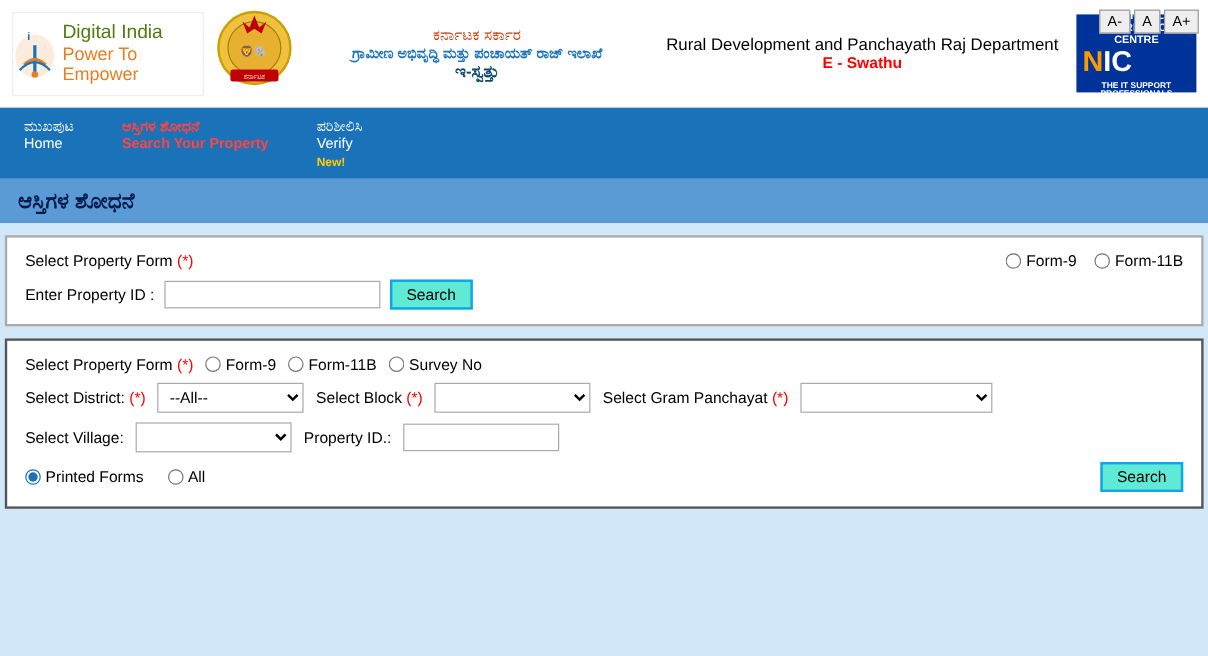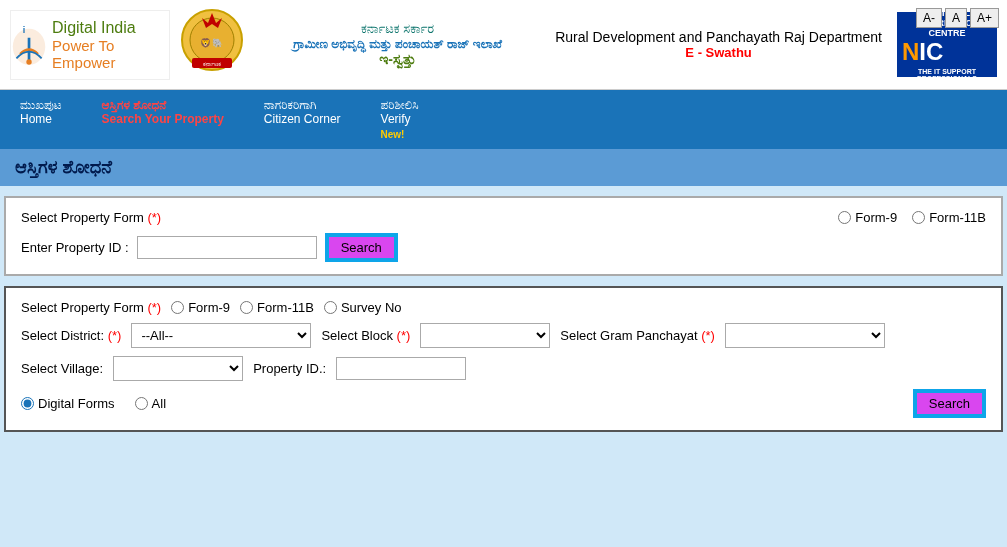--- a/index.html
+++ b/index.html
@@ -10,23 +10,23 @@
     .font-btn { border: 1px solid #999; background: #eee; cursor: pointer; padding: 2px 6px; font-size: 12px; }
 
     
     .header { background: white; display: flex; align-items: center; padding: 8px 10px; border-bottom: 1px solid #ccc; position: relative; }
     .digital-india-logo { width: 160px; height: 70px; border: 1px solid #eee; display: flex; align-items: center; justify-content: center; gap: 5px; }
     .di-text { text-align: left; }
     .di-text .di-brand { color: #4d7c0f; font-weight: normal; font-size: 16px; }
     .di-text .di-tagline { color: #e67e22; font-size: 15px; }
 
     .header-center { flex: 1; text-align: center; padding: 0 10px; }
-    .kannada-title { font-size: 13px; color: #0f766e; }
+    .kannada-title { font-size: 13px; color: #c2410c; }
     .dept-name { font-size: 12px; color: #1a73b8; font-weight: bold; }
-    .e-swathu { color: #4d7c0f; font-weight: bold; font-size: 14px; }
+    .e-swathu { color: #0c4a6e; font-weight: bold; font-size: 14px; }
 
     .header-right-text { text-align: center; padding: 0 15px; }
     .gov-title { font-weight: bold; font-size: 12px; }
     .rdpr { font-size: 14px; }
     .e-swathu2 { color: red; font-weight: bold; }
 
     .nic-logo { width: 100px; height: 65px; background: #003399; display: flex; align-items: center; justify-content: center; color: white; font-weight: bold; font-size: 11px; text-align: center; padding: 5px; }
     .nic-top { font-size: 9px; display: block; }
     .nic-main { font-size: 22px; font-weight: bold; display: flex; align-items: center; }
     .nic-n { color: #ff9900; font-size: 24px; font-weight: 900; }
@@ -52,28 +52,28 @@
     
     .search-section { border: 2px solid #aaa; background: white; margin-bottom: 10px; padding: 12px 15px; }
     .form-row { display: flex; align-items: center; margin-bottom: 8px; flex-wrap: wrap; gap: 10px; }
     .label { font-size: 13px; }
     .required { color: red; }
     .radio-group { display: flex; gap: 15px; align-items: center; margin-left: auto; }
     .radio-label { display: flex; align-items: center; gap: 4px; cursor: pointer; }
     .property-id-row { display: flex; align-items: center; gap: 8px; }
     .property-id-label { font-size: 13px; white-space: nowrap; }
     .text-input { border: 1px solid #aaa; padding: 3px 5px; font-size: 13px; }
-    .search-btn { border: 4px solid #0ea5e9; background: #d946ef; padding: 3px 12px; cursor: pointer; font-size: 13px; }
+    .search-btn { border: 2px solid #0ea5e9; background: #5eead4; padding: 3px 12px; cursor: pointer; font-size: 13px; }
 
     
     .advanced-section { border: 2px solid #555; background: white; padding: 12px 15px; }
     .form-grid { display: flex; flex-direction: column; gap: 8px; }
     .form-row2 { display: flex; align-items: center; gap: 10px; flex-wrap: wrap; }
     .select-box { border: 1px solid #aaa; padding: 3px 5px; font-size: 13px; background: white; }
-    .select-box-wide { width: 180px; }
+    .select-box-wide { width: 122px; }
     .select-box-med { width: 120px; }
     .inline-label { font-size: 13px; white-space: nowrap; }
     .prop-id-input { border: 1px solid #aaa; padding: 3px 5px; width: 130px; font-size: 13px; }
 
     .printed-row { display: flex; align-items: center; gap: 20px; }
     .radio-option { display: flex; align-items: center; gap: 4px; cursor: pointer; font-size: 13px; }
   </style>
 </head>
 <body>
 
@@ -149,24 +149,20 @@
   <div class="navbar">
     <a class="nav-item">
       <span class="nav-kannada">ಮುಖಪುಟ</span>
       <span class="nav-english">Home</span>
     </a>
     <a class="nav-item active">
       <span class="nav-kannada" style="color:#ff4444; font-weight:bold;">ಆಸ್ತಿಗಳ ಶೋಧನೆ</span>
       <span class="nav-english" style="color:#ff4444; font-weight:bold;">Search Your Property</span>
     </a>
     <a class="nav-item">
-      <span class="nav-kannada">ನಾಗರಿಕರಿಗಾಗಿ</span>
-      <span class="nav-english">Citizen Corner</span>
-    </a>
-    <a class="nav-item">
       <span class="nav-kannada">ಪರಿಶೀಲಿಸಿ</span>
       <span class="nav-english">Verify</span>
       <span style="color:#ffcc00; font-size:10px; font-weight:bold;">New!</span>
     </a>
   </div>
 
   <div class="page-title-bar">
     <span class="page-title">ಆಸ್ತಿಗಳ ಶೋಧನೆ</span>
   </div>
 
@@ -246,21 +242,21 @@
           <span class="inline-label">Select Village:</span>
           <select class="select-box" style="width:130px;">
           </select>
           <span class="inline-label">Property ID.:</span>
           <input type="text" class="prop-id-input" style="">
         </div>
 
         <div class="printed-row">
           <label class="radio-option">
             <input type="radio" name="form-display" value="printed" checked="" style="accent-color: rgb(26, 115, 184);">
-            <span>Digital Forms</span>
+            <span>Printed Forms</span>
           </label>
           <label class="radio-option">
             <input type="radio" name="form-display" value="all" style="">
             <span>All</span>
           </label>
           <div style="flex:1;"></div>
           <button class="search-btn">Search</button>
         </div>
 
       </div>

